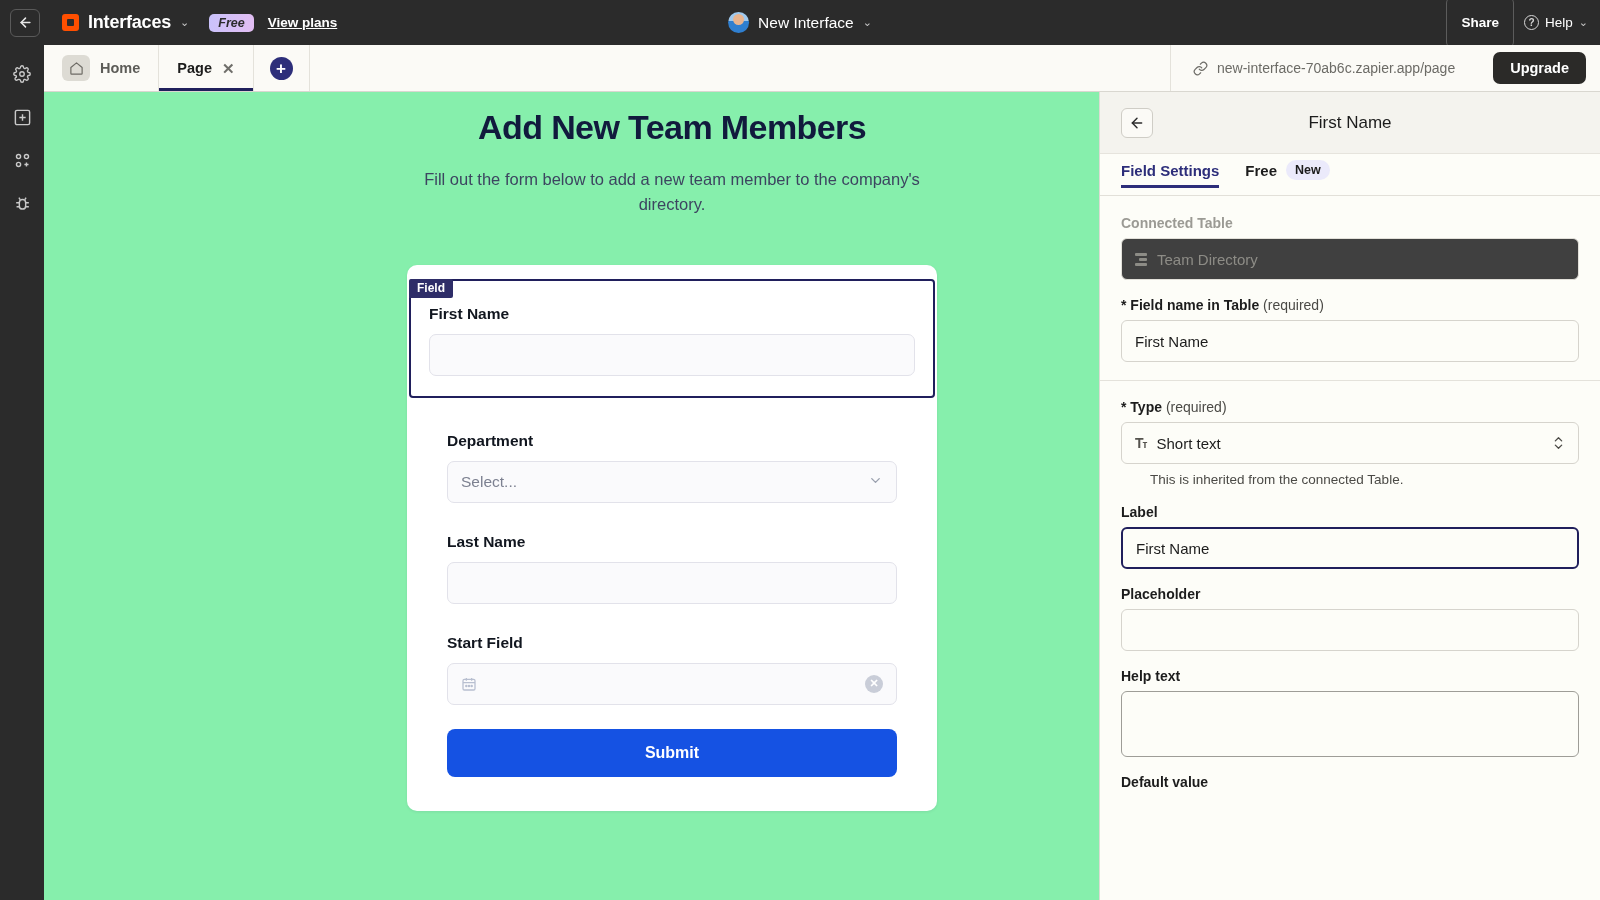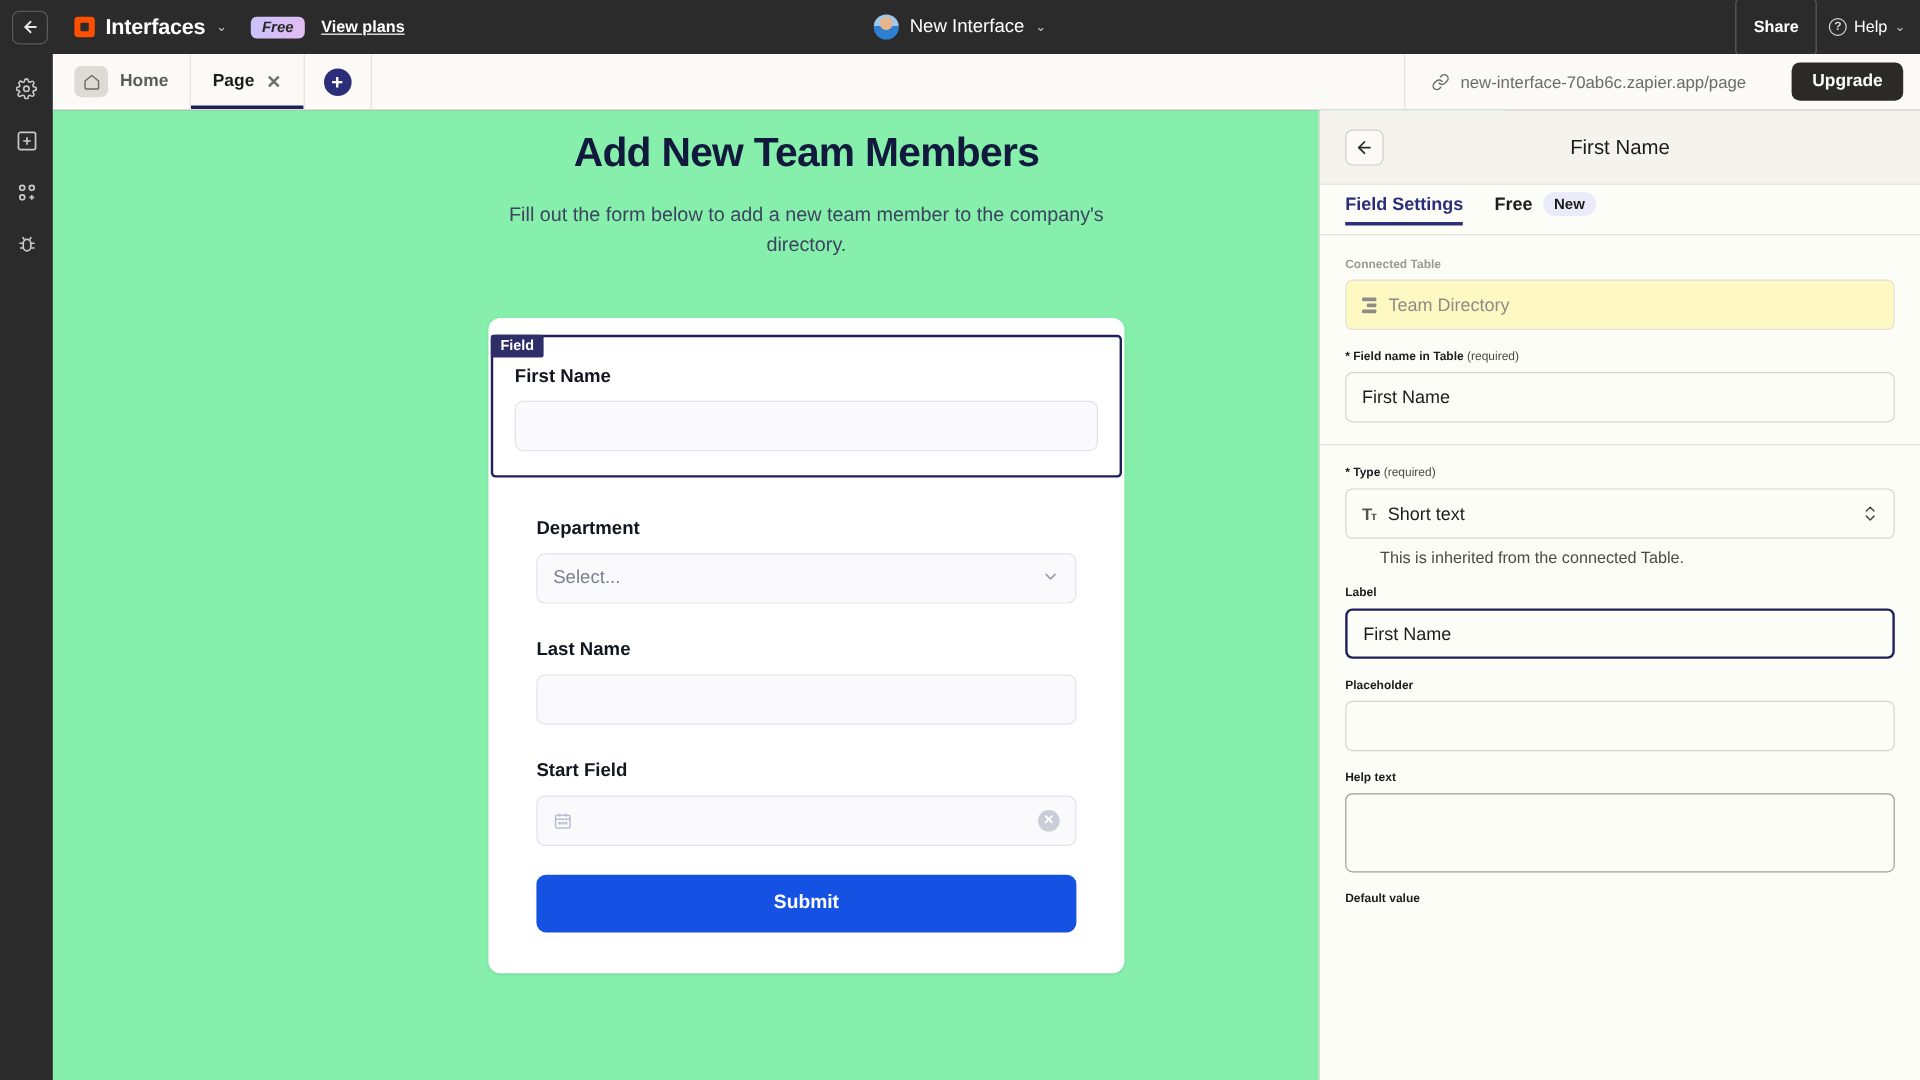--- a/index.html
+++ b/index.html
@@ -212,29 +212,29 @@
   .ptab {
     font-size: 15px; font-weight: 700; color: #1c1c1c;
     padding-bottom: 9px; cursor: pointer; display:flex; align-items:center; gap:9px;
   }
   .ptab.active { color: #2d2e7a; box-shadow: inset 0 -3px 0 0 #2d2e7a; }
   .new-badge {
     background: #ebeafb; color:#1c1c1c; font-size: 12.5px; font-weight: 700;
     border-radius: 10px; padding: 3px 9px;
   }
   .panel-body { padding: 19px 21px 0; }
-  .p-label { font-size: 10px; font-weight: 700; color: #1c1c1c; margin-bottom: 7px; }
+  .p-label { font-size: 14px; font-weight: 700; color: #1c1c1c; margin-bottom: 7px; }
   .p-label.muted { color: #9b9a94; font-weight: 700; }
   .p-label .req { font-weight: 400; color: #4b4a46; }
   .p-input {
     height: 42px; border: 1px solid #d6d4cd; border-radius: 6px;
     background: #fdfdf8; display:flex; align-items:center; gap:10px;
     padding: 0 13px; font-size: 15px; color: #1c1c1c;
   }
-  .p-input.readonly { background: #fef9c3; border-color:#e2e0d9; color:#8d8c86; }
+  .p-input.readonly { background: #404040; border-color:#e2e0d9; color:#8d8c86; }
   .p-input.focused { border: 2px solid #201f5c; }
   .p-textarea {
     height: 66px; border: 1px solid #9e9d97; border-radius: 6px;
     background: #fdfdf8;
   }
   .p-hint { font-size: 13.5px; color: #4b4a46; margin-top: 8px; margin-left: 29px; }
   .p-divider { height:1px; background:#e4e2db; margin: 18px -21px; }
   .p-gap { height: 17px; }
   .tt-icon { color:#55534e; font-size:14px; font-weight:700; letter-spacing:-1px; }
   .stepper { margin-left:auto; display:flex; flex-direction:column; gap:1px; color:#4b4a46; }

